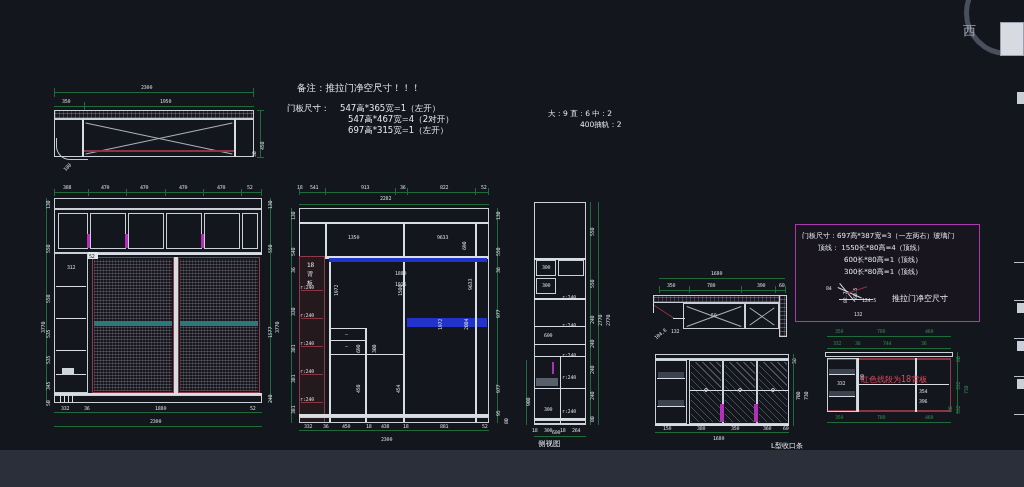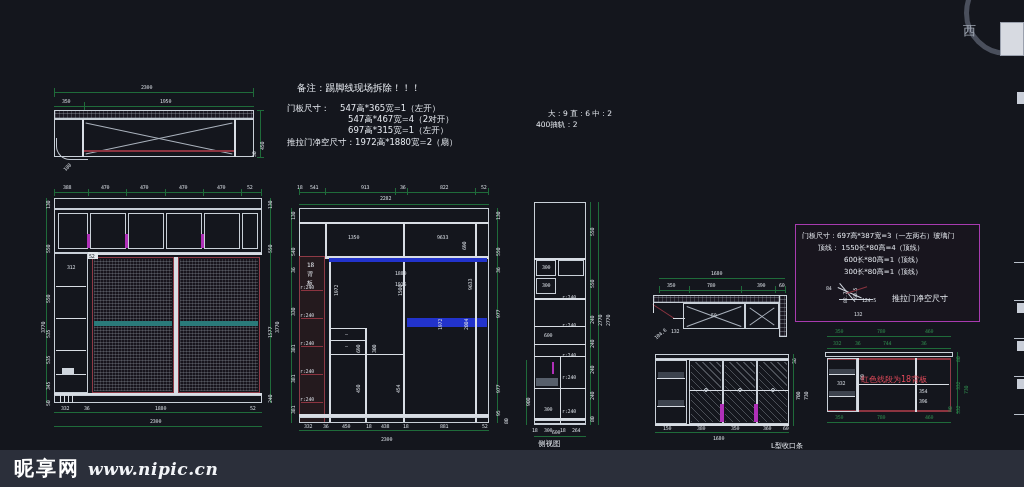--- a/index.html
+++ b/index.html
@@ -140,29 +140,28 @@
     <div id="rightnub"></div>
     <div class="rtick" style="top:262px"></div>
     <div class="rtick" style="top:300px"></div>
     <div class="rtick" style="top:338px"></div>
     <div class="rtick" style="top:376px"></div>
     <div class="rtick" style="top:414px"></div>
     <div class="ab" style="right:0;top:303px;width:7px;height:10px;background:#c9ced8"></div>
     <div class="ab" style="right:0;top:341px;width:7px;height:10px;background:#c9ced8"></div>
     <div class="ab" style="right:0;top:379px;width:7px;height:10px;background:#c9ced8"></div>
 
-    <div class="note big" style="left:297px; top:82px">备注：踢脚线现场拆除！！！</div>
+    <div class="note big" style="left:297px; top:82px">备注：推拉门净空尺寸！！！</div>
     <div class="note" style="left:287px; top:102px">门板尺寸：</div>
     <div class="note" style="left:340px; top:102px">547高*365宽=1（左开）</div>
     <div class="note" style="left:348px; top:113px">547高*467宽=4（2对开）</div>
     <div class="note" style="left:348px; top:124px">697高*315宽=1（左开）</div>
-    <div class="note" style="left:287px; top:136px">推拉门净空尺寸：1972高*1880宽=2（扇）</div>
 
     <div class="note" style="left:548px; top:108px; font-size:7.5px">大：9  直：6  中：2</div>
-    <div class="note" style="left:536px; top:119px; font-size:7.5px">400抽轨：2</div>
+    <div class="note" style="left:580px; top:119px; font-size:7.5px">400抽轨：2</div>
 
     <div class="ab" style="left:48px; top:78px; width:216px; height:90px;">
 
       <div class="ab gline" style="left:6px; top:14px; width:200px; height:1px;"></div>
       <div class="ab gline" style="left:6px; top:10px; width:1px; height:9px;"></div>
       <div class="ab gline" style="left:205px;top:10px; width:1px; height:9px;"></div>
       <div class="dim" style="left:93px; top:6px">2300</div>
 
       <div class="ab gline" style="left:6px; top:28px; width:200px; height:1px;"></div>
       <div class="ab gline" style="left:36px; top:24px; width:1px; height:9px;"></div>
@@ -562,19 +561,15 @@
 
       <div class="ab gline" style="left:12px; top:100px; width:124px; height:1px;"></div>
       <div class="dim dimg" style="left:20px; top:92px">350</div>
       <div class="dim dimg" style="left:62px; top:92px">780</div>
       <div class="dim dimg" style="left:110px;top:92px">460</div>
     </div>
 
   </div>
 
   <div id="footer">
-    <div id="wm">
-      <span class="cn">昵享网</span>
-      <span class="url">www.nipic.cn</span>
-    </div>
   </div>
 
 </div>
 
 </body></html>

